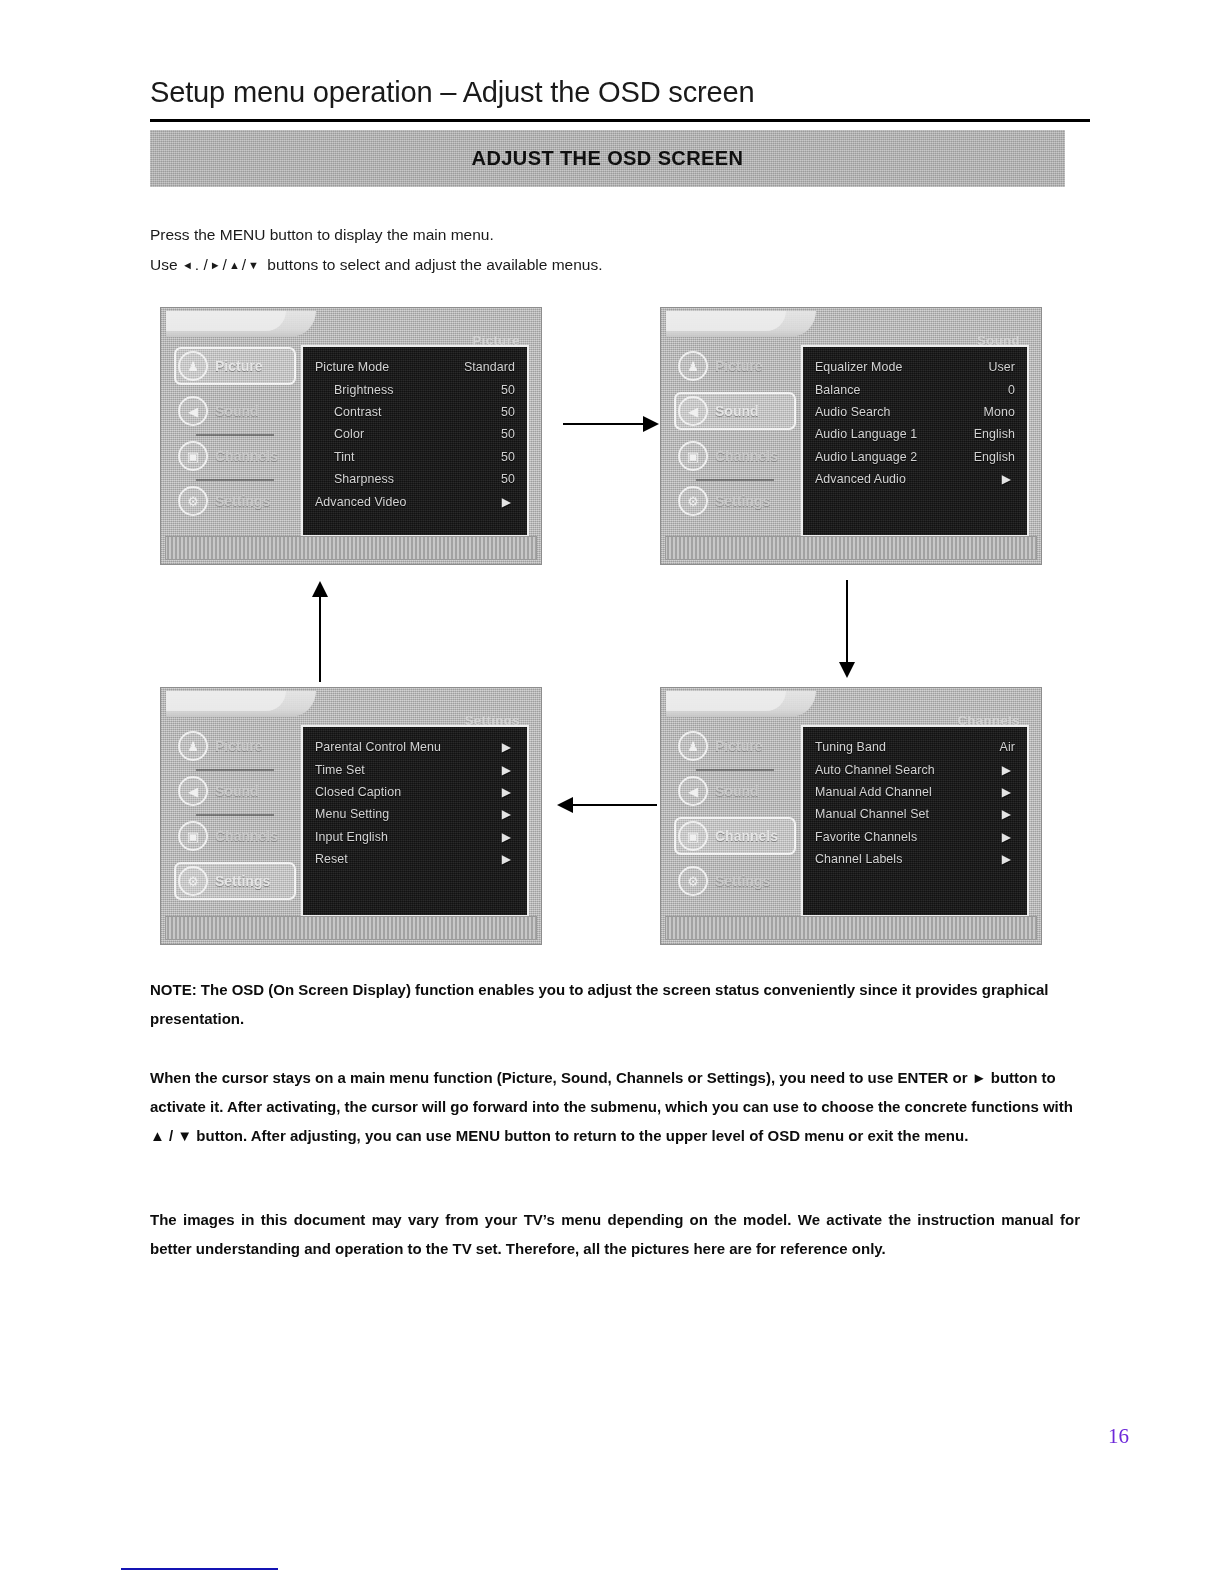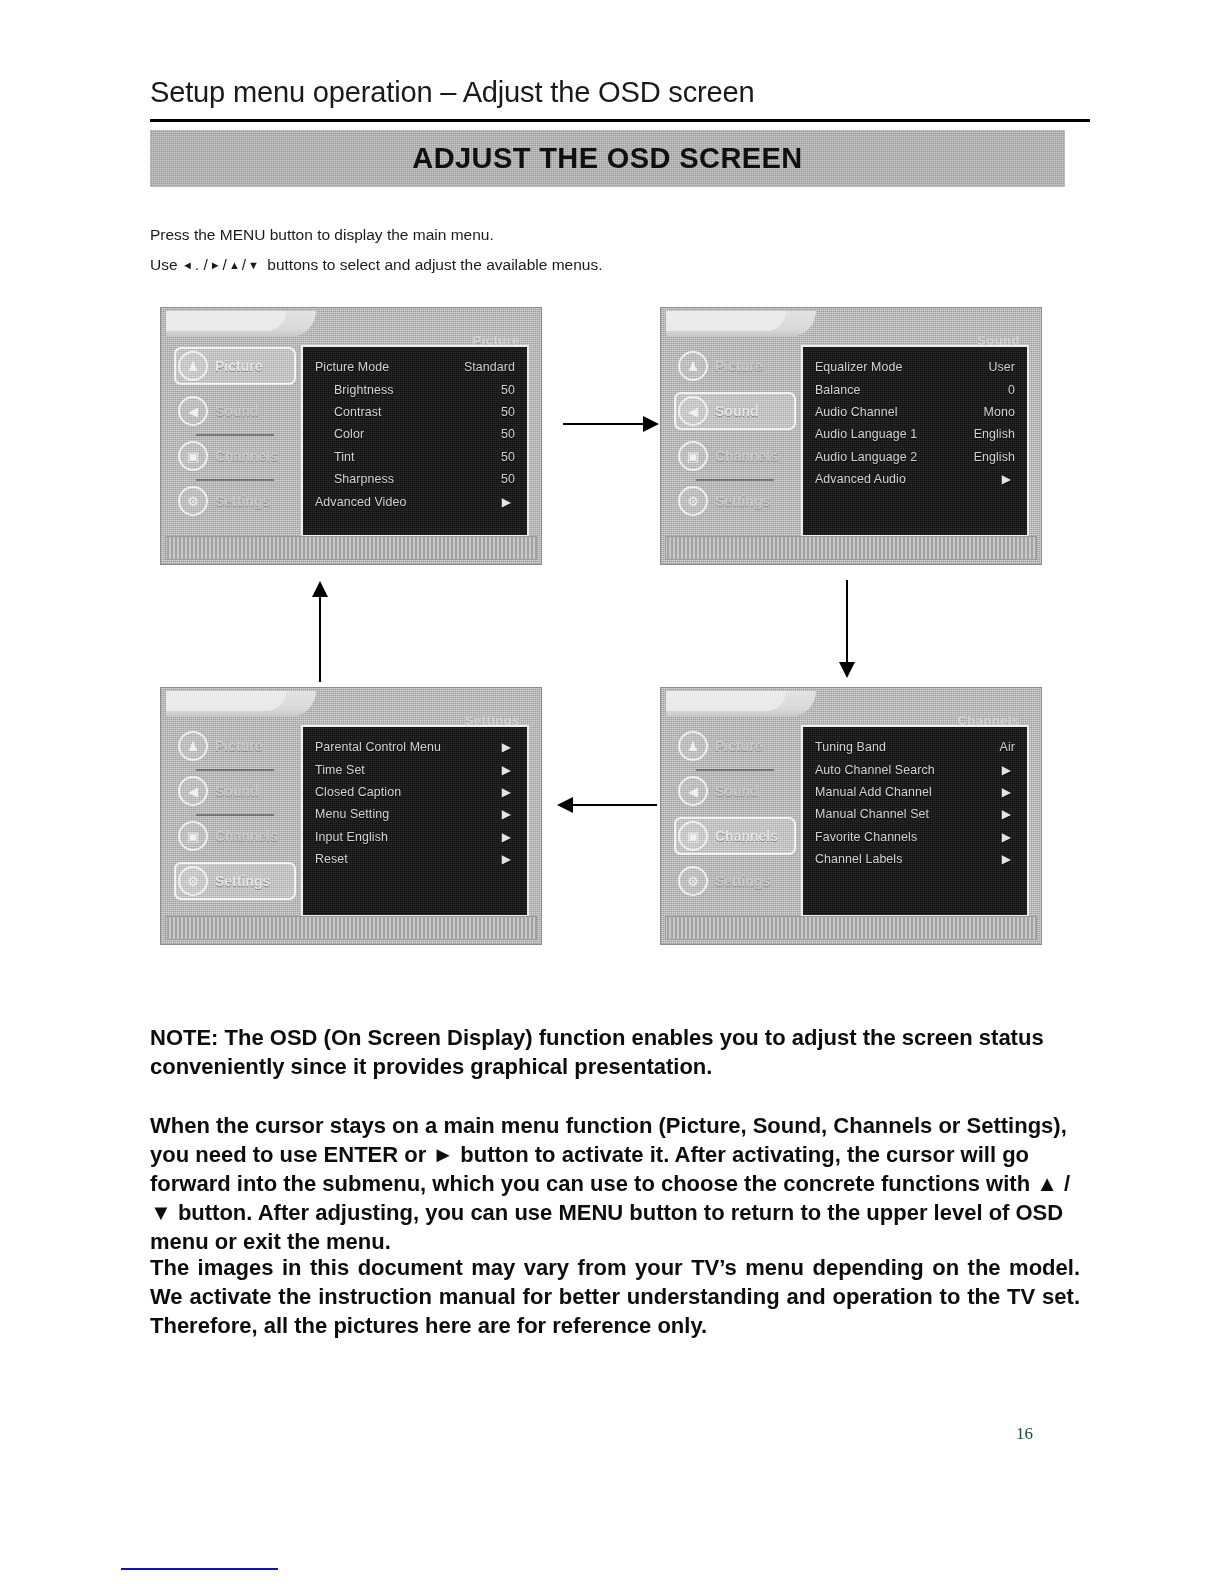--- a/index.html
+++ b/index.html
@@ -46,21 +46,21 @@
     height: 57px;
     background: #adadad;
     background-image:
       repeating-linear-gradient(0deg, rgba(255,255,255,.22) 0 1px, rgba(0,0,0,.05) 1px 2px),
       repeating-linear-gradient(90deg, rgba(255,255,255,.15) 0 1px, rgba(0,0,0,.06) 1px 2px);
     display: flex;
     align-items: center;
     justify-content: center;
   }
   .section-band-text {
-    font-size: 29px;
+    font-size: 20px;
     font-weight: bold;
     letter-spacing: 0.4px;
     color: #101010;
   }
 
   
   .intro {
     position: absolute;
     left: 150px;
     font-size: 15.5px;
@@ -249,37 +249,36 @@
   .ah-right { border-top: 8px solid transparent; border-bottom: 8px solid transparent; border-left: 16px solid #000; }
   .ah-left  { border-top: 8px solid transparent; border-bottom: 8px solid transparent; border-right: 16px solid #000; }
   .ah-down  { border-left: 8px solid transparent; border-right: 8px solid transparent; border-top: 16px solid #000; }
   .ah-up    { border-left: 8px solid transparent; border-right: 8px solid transparent; border-bottom: 16px solid #000; }
 
   
   .body-para {
     position: absolute;
     left: 150px;
     width: 930px;
-    font-size: 22px;
+    font-size: 15px;
     font-weight: bold;
     line-height: 29px;
     color: #0d0d0d;
-    margin-top: 48px;
   }
   .body-para.p1 { top: 975px; }
   .body-para.p2 { top: 1063px; }
   .body-para.p3 { top: 1205px; text-align: justify; width: 930px; }
 
   .page-number {
     position: absolute;
-    left: 1016px;
+    left: 1108px;
     top: 1424px;
     font-family: "Liberation Serif", serif;
-    font-size: 17px;
-    color: #14532d;
+    font-size: 21px;
+    color: #6d28d9;
   }
   .bottom-rule {
     position: absolute;
     left: 121px;
     top: 1568px;
     width: 157px;
     height: 2px;
     background: #1414b4;
   }
 </style>
@@ -396,21 +395,21 @@
     <div class="osd-screen">
       <div class="osd-row">
         <span class="lbl">Equalizer Mode</span>
         <span class="val">User</span>
       </div>
       <div class="osd-row">
         <span class="lbl">Balance</span>
         <span class="val">0</span>
       </div>
       <div class="osd-row">
-        <span class="lbl">Audio Channel</span>
+        <span class="lbl">Audio Search</span>
         <span class="val">Mono</span>
       </div>
       <div class="osd-row">
         <span class="lbl">Audio Language 1</span>
         <span class="val">English</span>
       </div>
       <div class="osd-row">
         <span class="lbl">Audio Language 2</span>
         <span class="val">English</span>
       </div>

